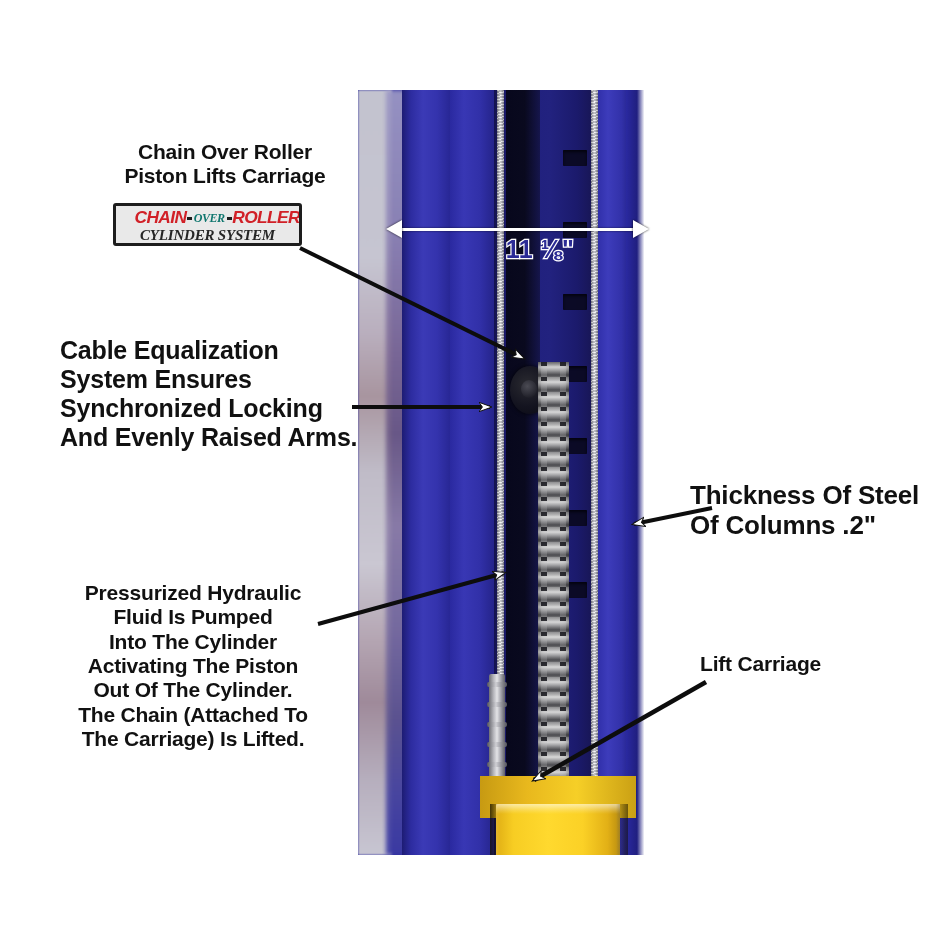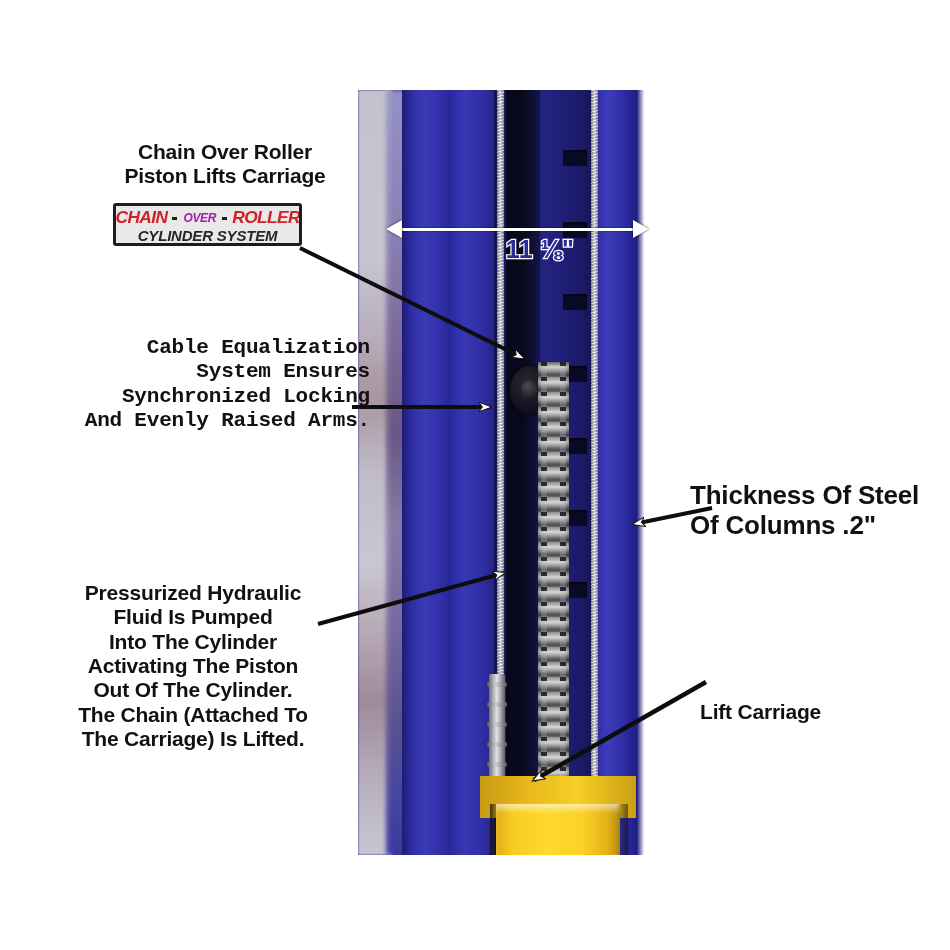--- a/index.html
+++ b/index.html
@@ -315,33 +315,33 @@
     white-space: pre-line;
     letter-spacing: -0.2px;
   }
 
   #co-chain {
     left: 80px; top: 140px; width: 290px;
     text-align: center; font-size: 21px;
   }
   #co-cable {
     left: 60px; top: 336px; width: 310px;
-    text-align: right; font-size: 21px; font-family: Liberation Mono, monospace;
+    text-align: left; font-size: 25px;
   }
   #co-hydraulic {
     left: 38px; top: 567px; width: 310px;
     text-align: center; font-size: 21px; margin-top: 14px;
   }
   #co-thickness {
     left: 690px; top: 480px; width: 250px;
     text-align: left; font-size: 26px;
   }
   #co-carriage {
     left: 700px; top: 652px; width: 230px;
-    text-align: left; font-size: 21px; margin-top: 48px;
+    text-align: left; font-size: 21px;
   }
 
   
   .badge {
     position: absolute;
     left: 113px;
     top: 203px;
     width: 189px;
     height: 43px;
     background: #e9e9e9;
@@ -350,58 +350,58 @@
     box-sizing: border-box;
     overflow: hidden;
   }
   .badge-row1 {
     position: absolute;
     left: 0; top: 2px;
     width: 100%;
     height: 20px;
     display: flex;
     align-items: center;
-    justify-content: space-between;
+    justify-content: flex-end;
     gap: 0px;
   }
   .badge-chain, .badge-roller {
     font-family: "Liberation Sans", sans-serif;
     font-weight: 700;
     font-style: italic;
     font-size: 17px;
     color: #d12027;
     letter-spacing: -0.6px;
     transform: scaleX(1.02);
   }
   .badge-over {
-    font-family: Liberation Sans, sans-serif;
+    font-family: Liberation Serif, serif;
     font-weight: 700;
     font-style: italic;
     font-size: 12px;
-    color: #a21caf;
+    color: #0f766e;
     letter-spacing: -0.4px;
     padding: 0 1px;
   }
   .badge-dash {
     display: inline-block;
     width: 5px;
     height: 3px;
     background: #1d1d1d;
     margin: 0 1px;
     vertical-align: middle;
   }
   .badge-row2 {
     position: absolute;
     left: 0; top: 20px;
     width: 100%;
     height: 19px;
     display: flex;
     align-items: center;
     justify-content: center;
-    font-family: Liberation Sans, sans-serif;
+    font-family: Liberation Serif, serif;
     font-weight: 700;
     font-style: italic;
     font-size: 15px;
     color: #262626;
     letter-spacing: -0.2px;
     text-align: center;
   }
 
   
   #leaders {

